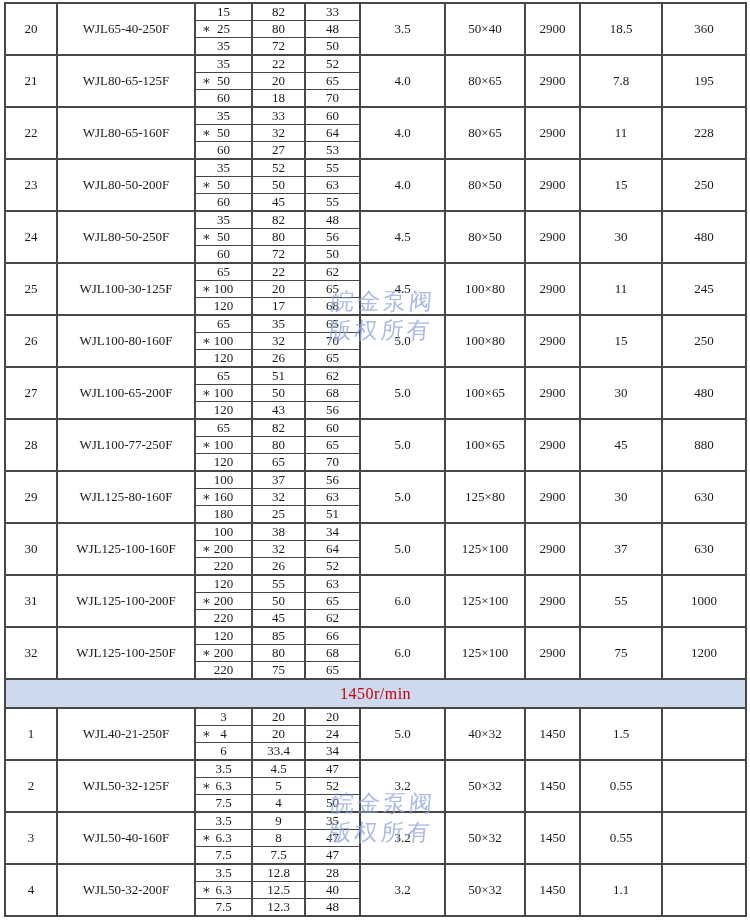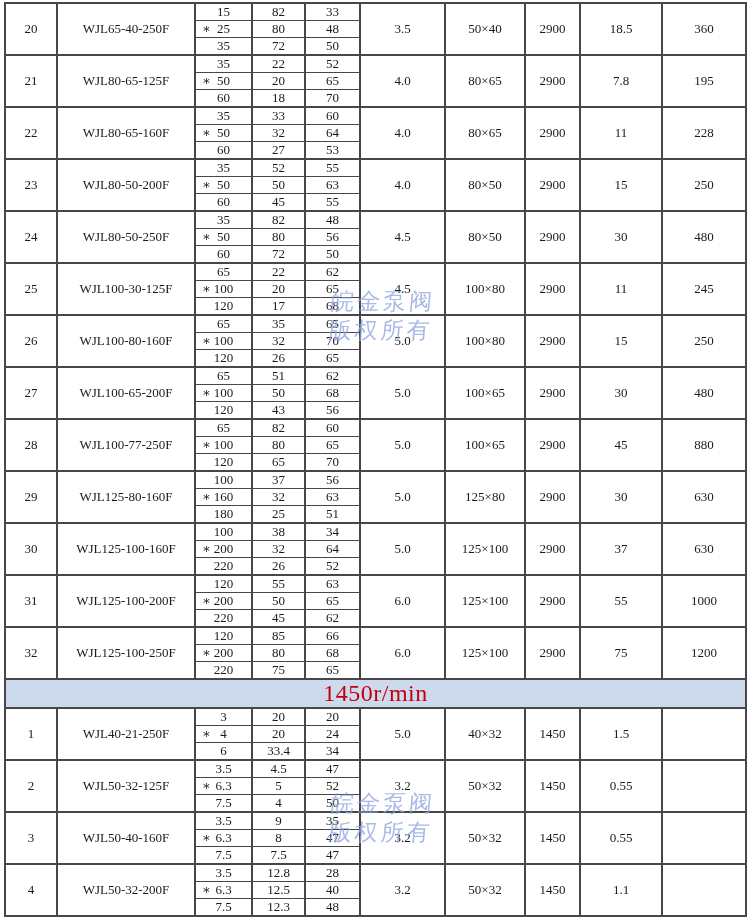--- a/index.html
+++ b/index.html
@@ -42,21 +42,21 @@
   .spec-table td.col-flow { position: relative; }
   .star {
     position: absolute;
     left: 6px;
     top: 50%;
     transform: translateY(-50%);
     font-size: 13px;
   }
   .spec-table td.section-header {
     height: 27px;
-    font-size: 24px;
+    font-size: 16px;
     line-height: 27px;
     letter-spacing: 0.5px;
   }
   .watermark {
     position: absolute;
     z-index: 5;
     pointer-events: none;
     font-family: "DejaVu Sans", sans-serif;
     font-size: 23px;
     line-height: 29px;

